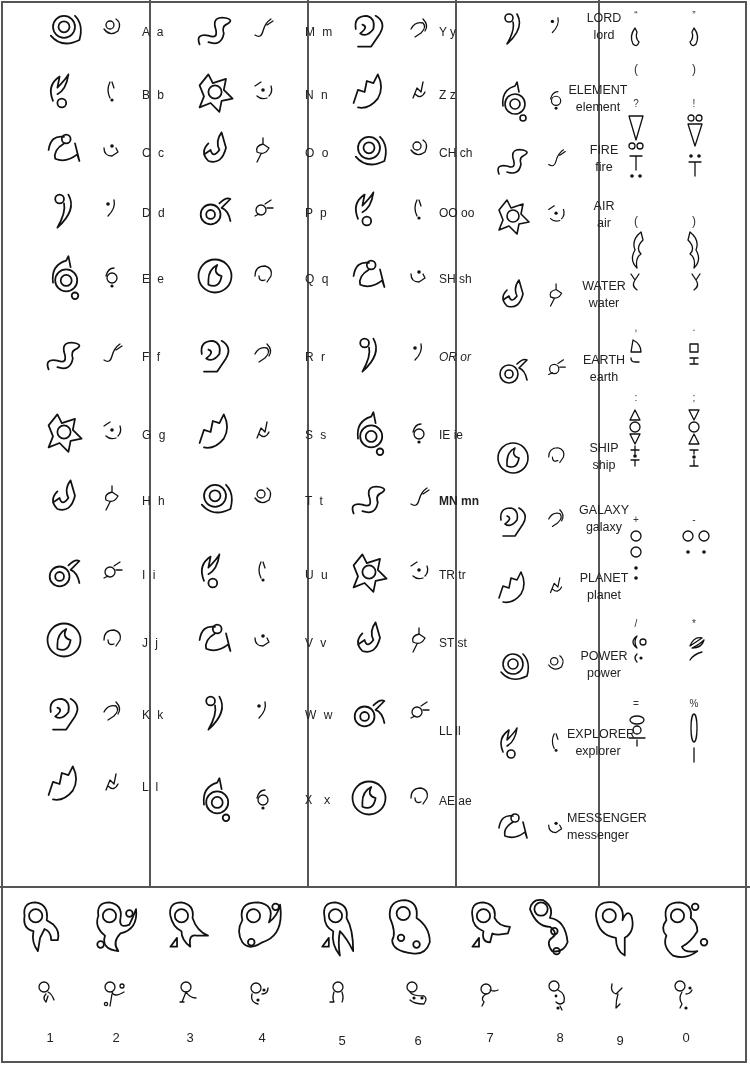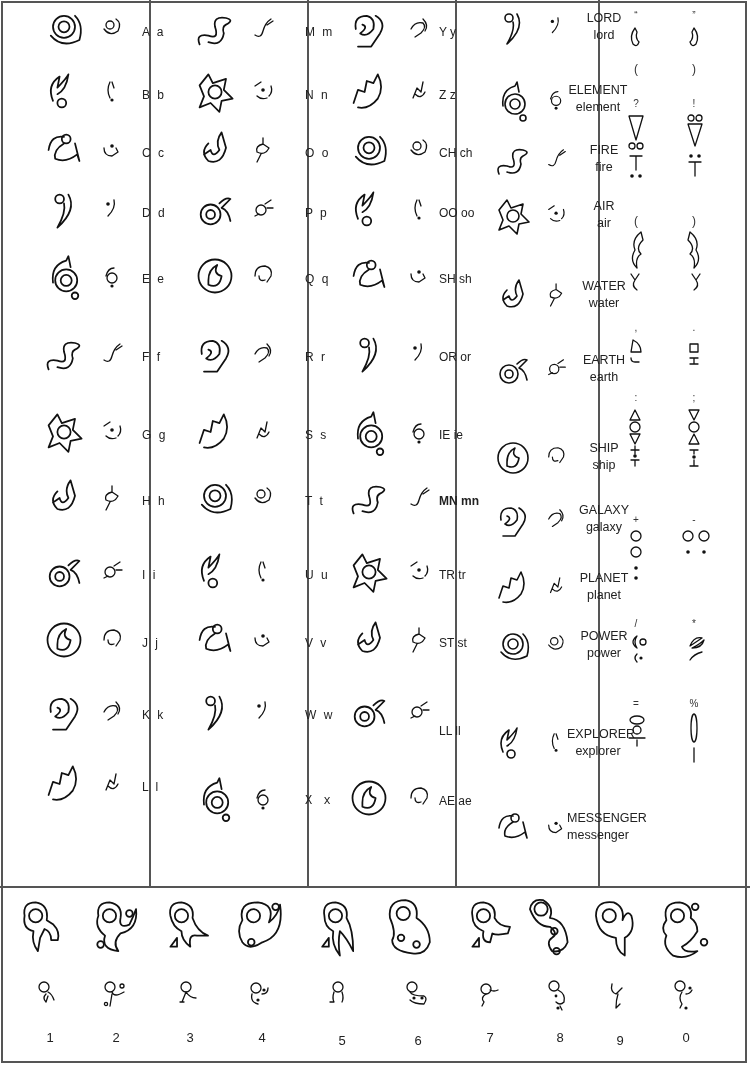--- a/index.html
+++ b/index.html
@@ -460,21 +460,21 @@
           </svg>
         </div>
         <div class="glyph-small" style="left: 66px; top: 10px;">
           <svg width="26" height="28" viewBox="0 0 26 28">
             <path d="M4 12 Q4 20 12 20 L18 16 L16 12"></path>
             <circle class="dot" cx="12" cy="10" r="1.8"></circle>
           </svg>
         </div>
         <div class="lbl" style="left: 98px; top: 20px; letter-spacing: 0px;">SH sh</div>
       </div>
-      <div class="row" style="top: 330px;">
+      <div class="row" style="top: 330px; font-style: italic;">
         <div class="glyph-big" style="left: 6px; top: 2px;">
           <svg width="44" height="44" viewBox="0 0 40 40">
             <circle cx="16" cy="10" r="4"></circle>
             <path d="M24 6 Q32 20 14 36 Q22 22 20 14"></path>
           </svg>
         </div>
         <div class="glyph-small" style="left: 66px; top: 10px;">
           <svg width="26" height="28" viewBox="0 0 26 28">
             <circle class="dot" cx="8" cy="8" r="1.8"></circle>
             <path d="M14 4 Q16 12 8 20"></path>
@@ -726,21 +726,21 @@
         <div class="glyph-small" style="left: 56px; top: 6px;">
           <svg width="24" height="26" viewBox="0 0 26 28">
             <path d="M6 20 L10 10 L14 14 L16 4 M8 16 Q14 22 18 14"></path>
           </svg>
         </div>
         <div class="lbl2" style="left: 84px; width: 62px; top: 2px;">
           <div>PLANET</div>
           <div>planet</div>
         </div>
       </div>
-      <div class="row" style="top: 626px;">
+      <div class="row" style="top: 646px;">
         <div class="glyph-big" style="left: 4px; top: 0px;">
           <svg width="40" height="40" viewBox="0 0 40 40">
             <circle cx="20" cy="18" r="10"></circle>
             <circle cx="20" cy="18" r="5"></circle>
             <path d="M8 26 Q18 38 34 30 Q38 16 30 8"></path>
           </svg>
         </div>
         <div class="glyph-small" style="left: 56px; top: 6px;">
           <svg width="24" height="26" viewBox="0 0 26 28">
             <circle cx="10" cy="10" r="4"></circle>

